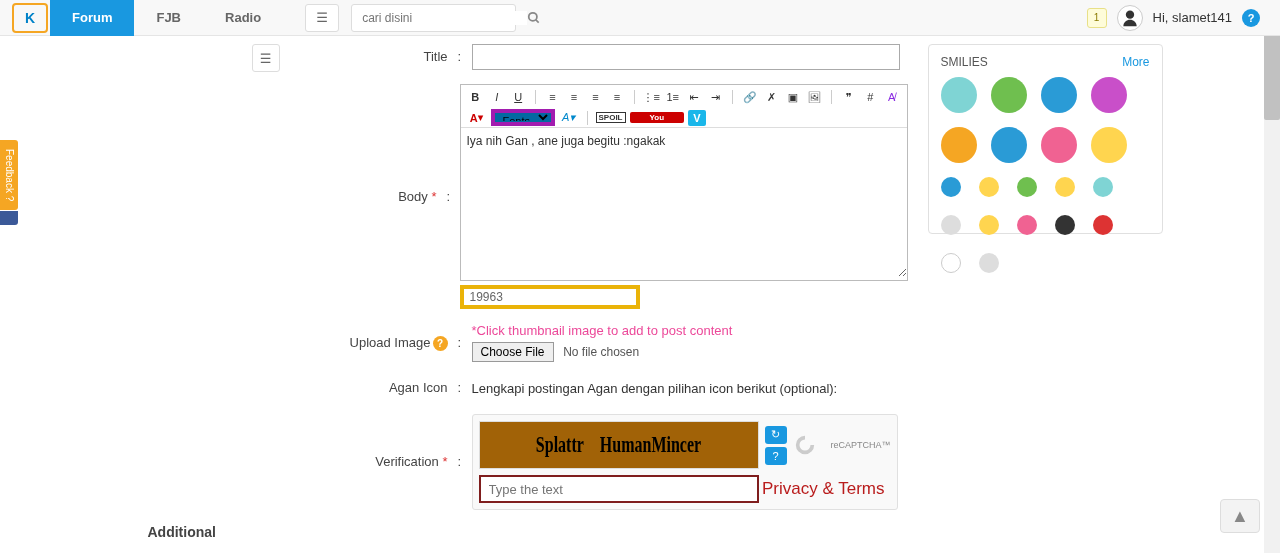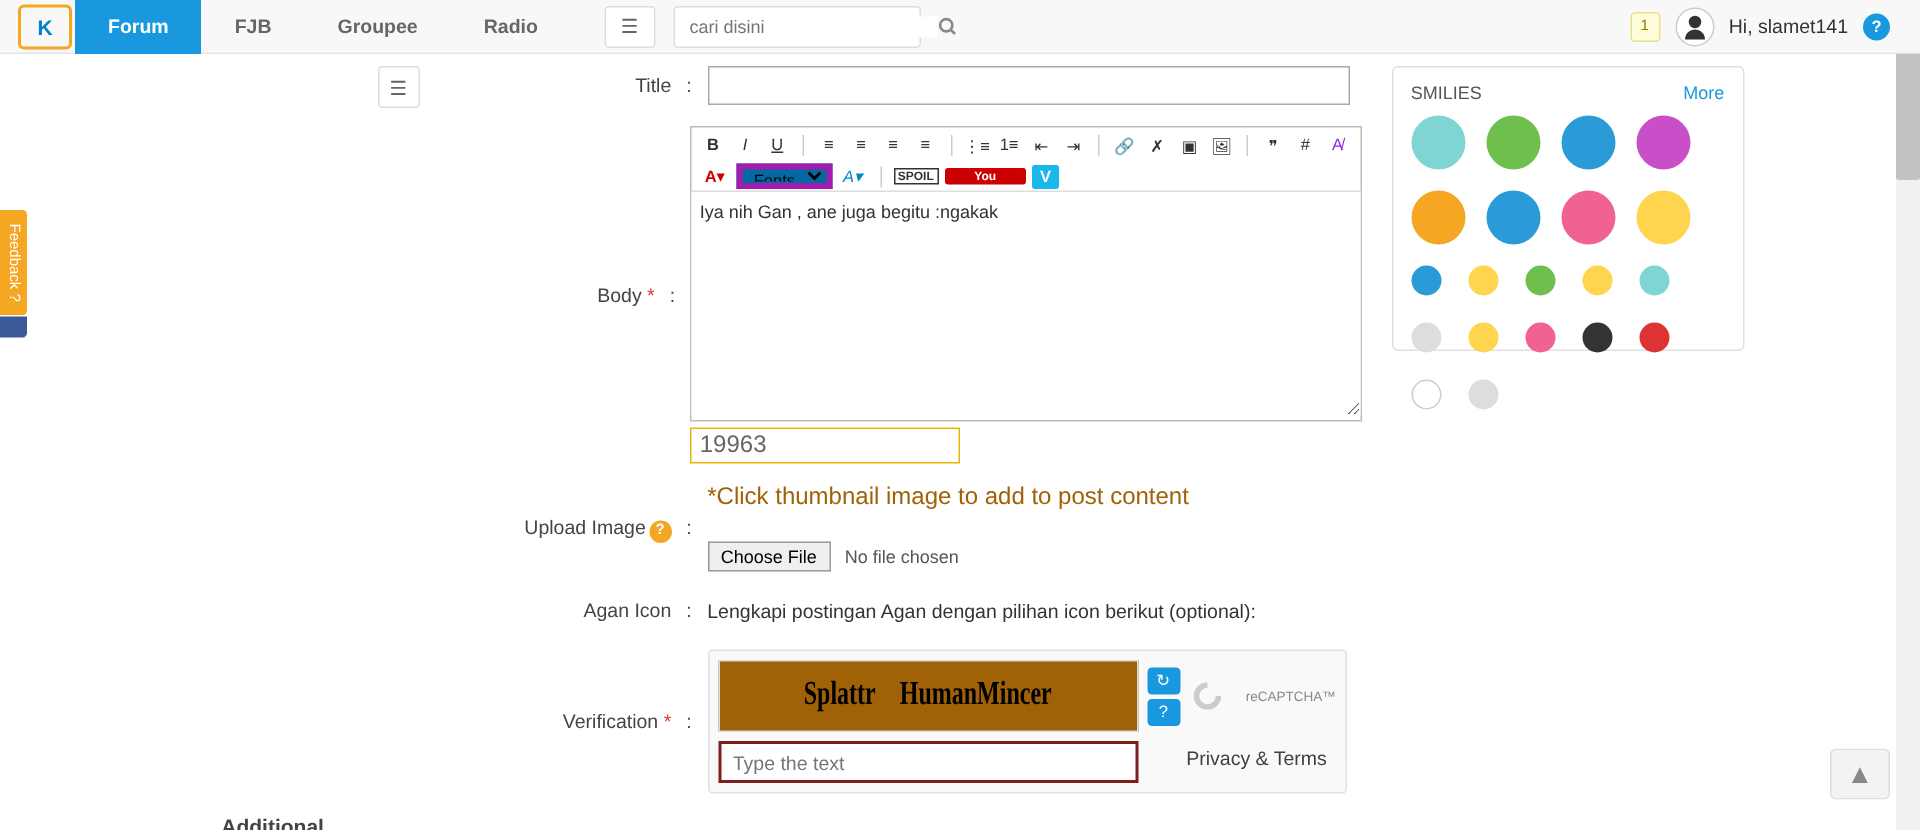--- a/index.html
+++ b/index.html
@@ -38,54 +38,53 @@
 .editor{width:448px;border:1px solid #bbb;background:#fff}
 .toolbar{height:42px;padding:4px 6px;display:flex;flex-direction:column;gap:4px}
 .tb-row{display:flex;align-items:center;gap:4px}
 .tb-btn{width:20px;height:16px;display:flex;align-items:center;justify-content:center;font-size:11px;cursor:pointer;color:#333}
 .tb-sep{width:1px;height:14px;background:#ccc;margin:0 4px}
 .fonts-dd{font-size:11px;padding:1px 4px;border:4px solid #a21caf;background:#0369a1;height:17px}
 .spoil{font-size:8px;border:1px solid #333;padding:0 2px;font-weight:bold}
 .yt{background:#c00;color:#fff;font-size:8px;padding:1px 20px;font-weight:bold;border-radius:2px}
 .vm{background:#1ab7ea;color:#fff;width:18px;height:16px;display:flex;align-items:center;justify-content:center;font-weight:bold;font-size:11px;border-radius:2px}
 .editor textarea{width:100%;height:150px;border:none;border-top:1px solid #ddd;resize:vertical;padding:6px;font-size:12px;color:#333;outline:none;font-family:Arial}
-.count{width:180px;height:24px;border:1px solid #eab308;padding:0 6px;font-size:16px;color:#666;margin-top:4px}
-.hint{font-size:16px;color:#a16207;margin-bottom:20px}
+.count{width:180px;height:24px;border:4px solid #eab308;padding:0 6px;font-size:12px;color:#666;margin-top:4px}
+.hint{font-size:13px;color:#ec4899;margin-bottom:4px}
 .file-btn{font-size:12px;padding:2px 8px;border:1px solid #999;background:#efefef;cursor:pointer}
 .file-txt{font-size:12px;color:#555;margin-left:6px}
 .help-q{display:inline-flex;width:15px;height:15px;border-radius:50%;background:#f5a623;color:#fff;align-items:center;justify-content:center;font-size:10px;font-weight:bold;margin-left:2px}
 .captcha-box{width:426px;border:1px solid #e0e0e0;background:#f9f9f9;padding:6px;border-radius:3px}
 .captcha-top{display:flex;gap:6px;align-items:center}
 .captcha-img{width:280px;height:48px;background:#a16207;border:1px solid #ddd;display:flex;align-items:center;justify-content:center;gap:16px}
 .scribble{font-family:cursive;font-weight:bold;color:#000;font-size:16px;transform:scaleY(1.4)}
 .captcha-btns{display:flex;flex-direction:column;gap:3px}
 .cap-btn{width:22px;height:18px;background:#1998e0;color:#fff;border-radius:3px;display:flex;align-items:center;justify-content:center;font-size:11px;cursor:pointer}
 .recaptcha-logo{color:#888;font-size:9px;display:flex;align-items:center;gap:14px;margin-left:auto}
 .captcha-input{width:280px;height:28px;border:2px solid #7f1d1d;padding:0 8px;font-size:13px;color:#888;margin-top:6px}
-.privacy{color:#404040;font-size:13px;float:right;margin-top:10px;margin-right:6px}
+.privacy{color:#b91c1c;font-size:17px;float:right;margin-top:10px;margin-right:6px}
 .section-head{font-weight:bold;color:#444;font-size:14px;margin:8px 0 10px -140px}
 .cb{margin-right:4px;vertical-align:middle}
 .feedback{position:fixed;left:0;top:140px;width:18px;height:70px;background:#f5a623;color:#fff;font-size:10px;writing-mode:vertical-rl;display:flex;align-items:center;justify-content:center;border-radius:0 3px 3px 0;cursor:pointer}
 .fb-like{position:fixed;left:0;top:211px;width:18px;height:14px;background:#3b5998;border-radius:0 0 3px 0}
 .scroll-top{position:fixed;right:20px;bottom:20px;width:40px;height:34px;background:#f3f3f3;border:1px solid #ddd;border-radius:4px;display:flex;align-items:center;justify-content:center;color:#888;font-size:18px;cursor:pointer}
 .scrollbar{position:fixed;right:0;top:0;width:16px;height:100%;background:#f1f1f1}
 .sb-thumb{width:100%;height:120px;background:#c1c1c1;border-radius:2px}
 </style>
 </head>
 <body>
 
 <div class="scrollbar">
     <div class="sb-thumb"></div>
   </div>
 
 <div class="topbar">
   <div class="logo">K</div>
   <div class="navtab active">Forum</div>
   <div class="navtab">FJB</div>
-  <div class="navtab">Groupee</div>
   <div class="navtab">Radio</div>
   <div class="menu-icon">☰</div>
   <div class="search">
     <input placeholder="cari disini" style="">
     <div class="search-btn">
       <svg width="14" height="14" viewBox="0 0 24 24" fill="none" stroke="#888" stroke-width="3">
           <circle cx="10" cy="10" r="7"></circle>
           <line x1="20" y1="20" x2="15" y2="15"></line>
         </svg>
     </div>

